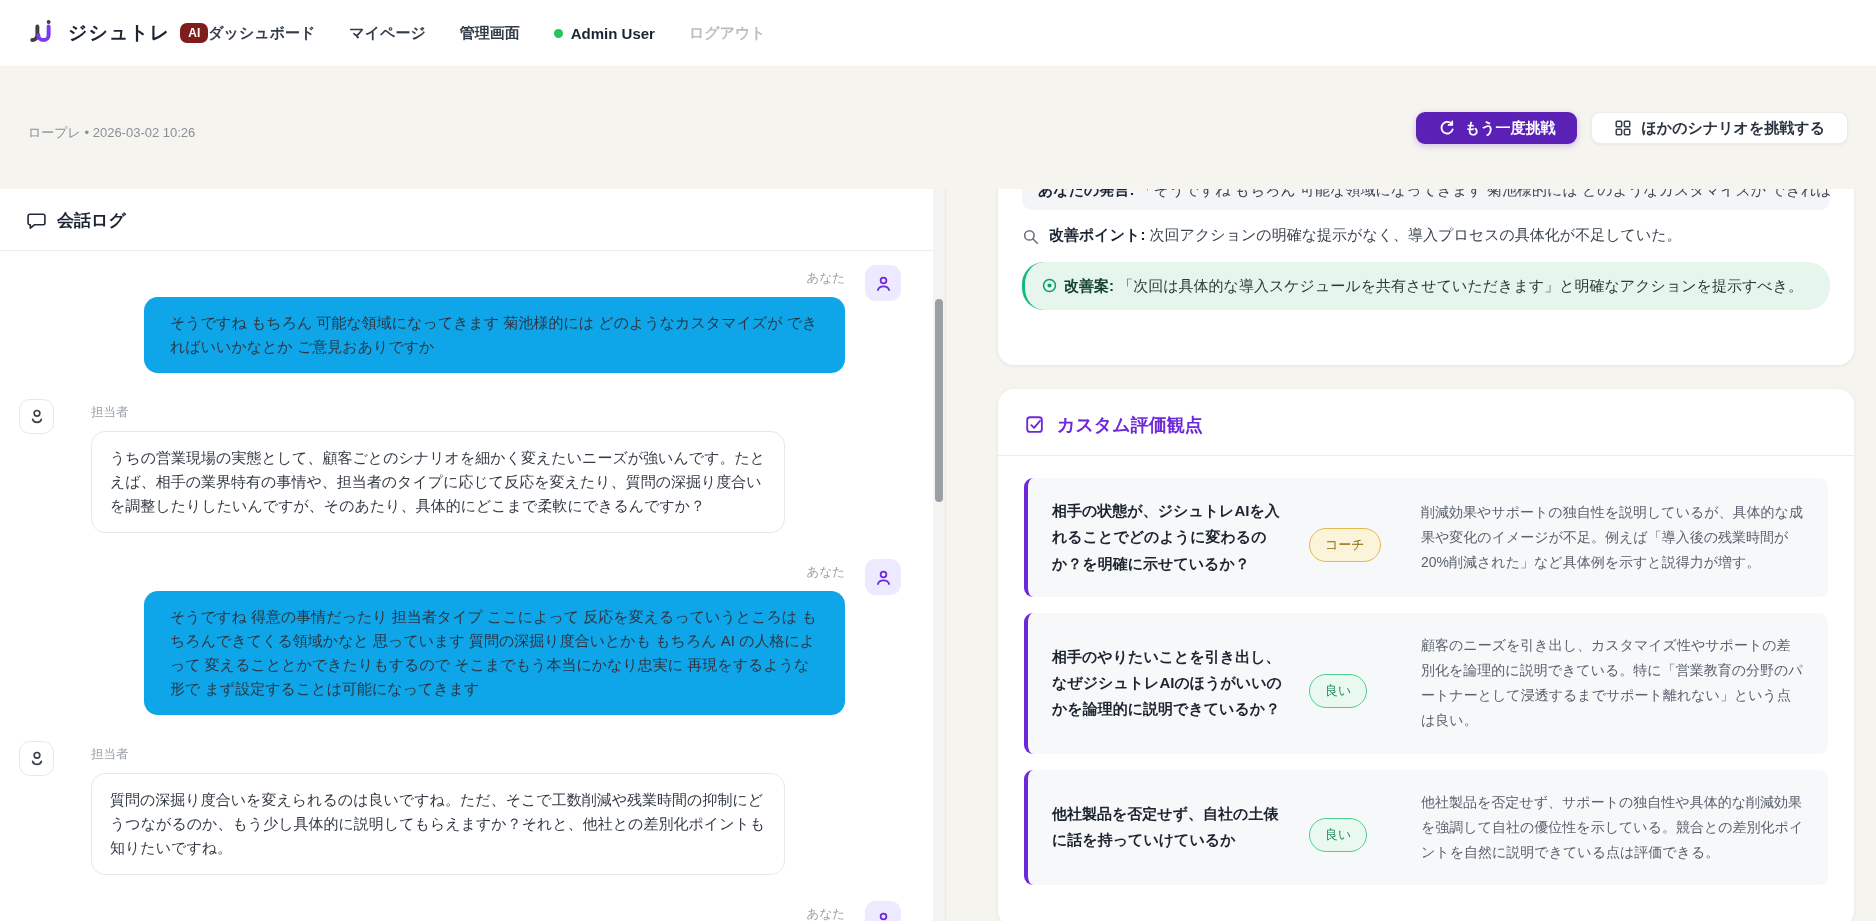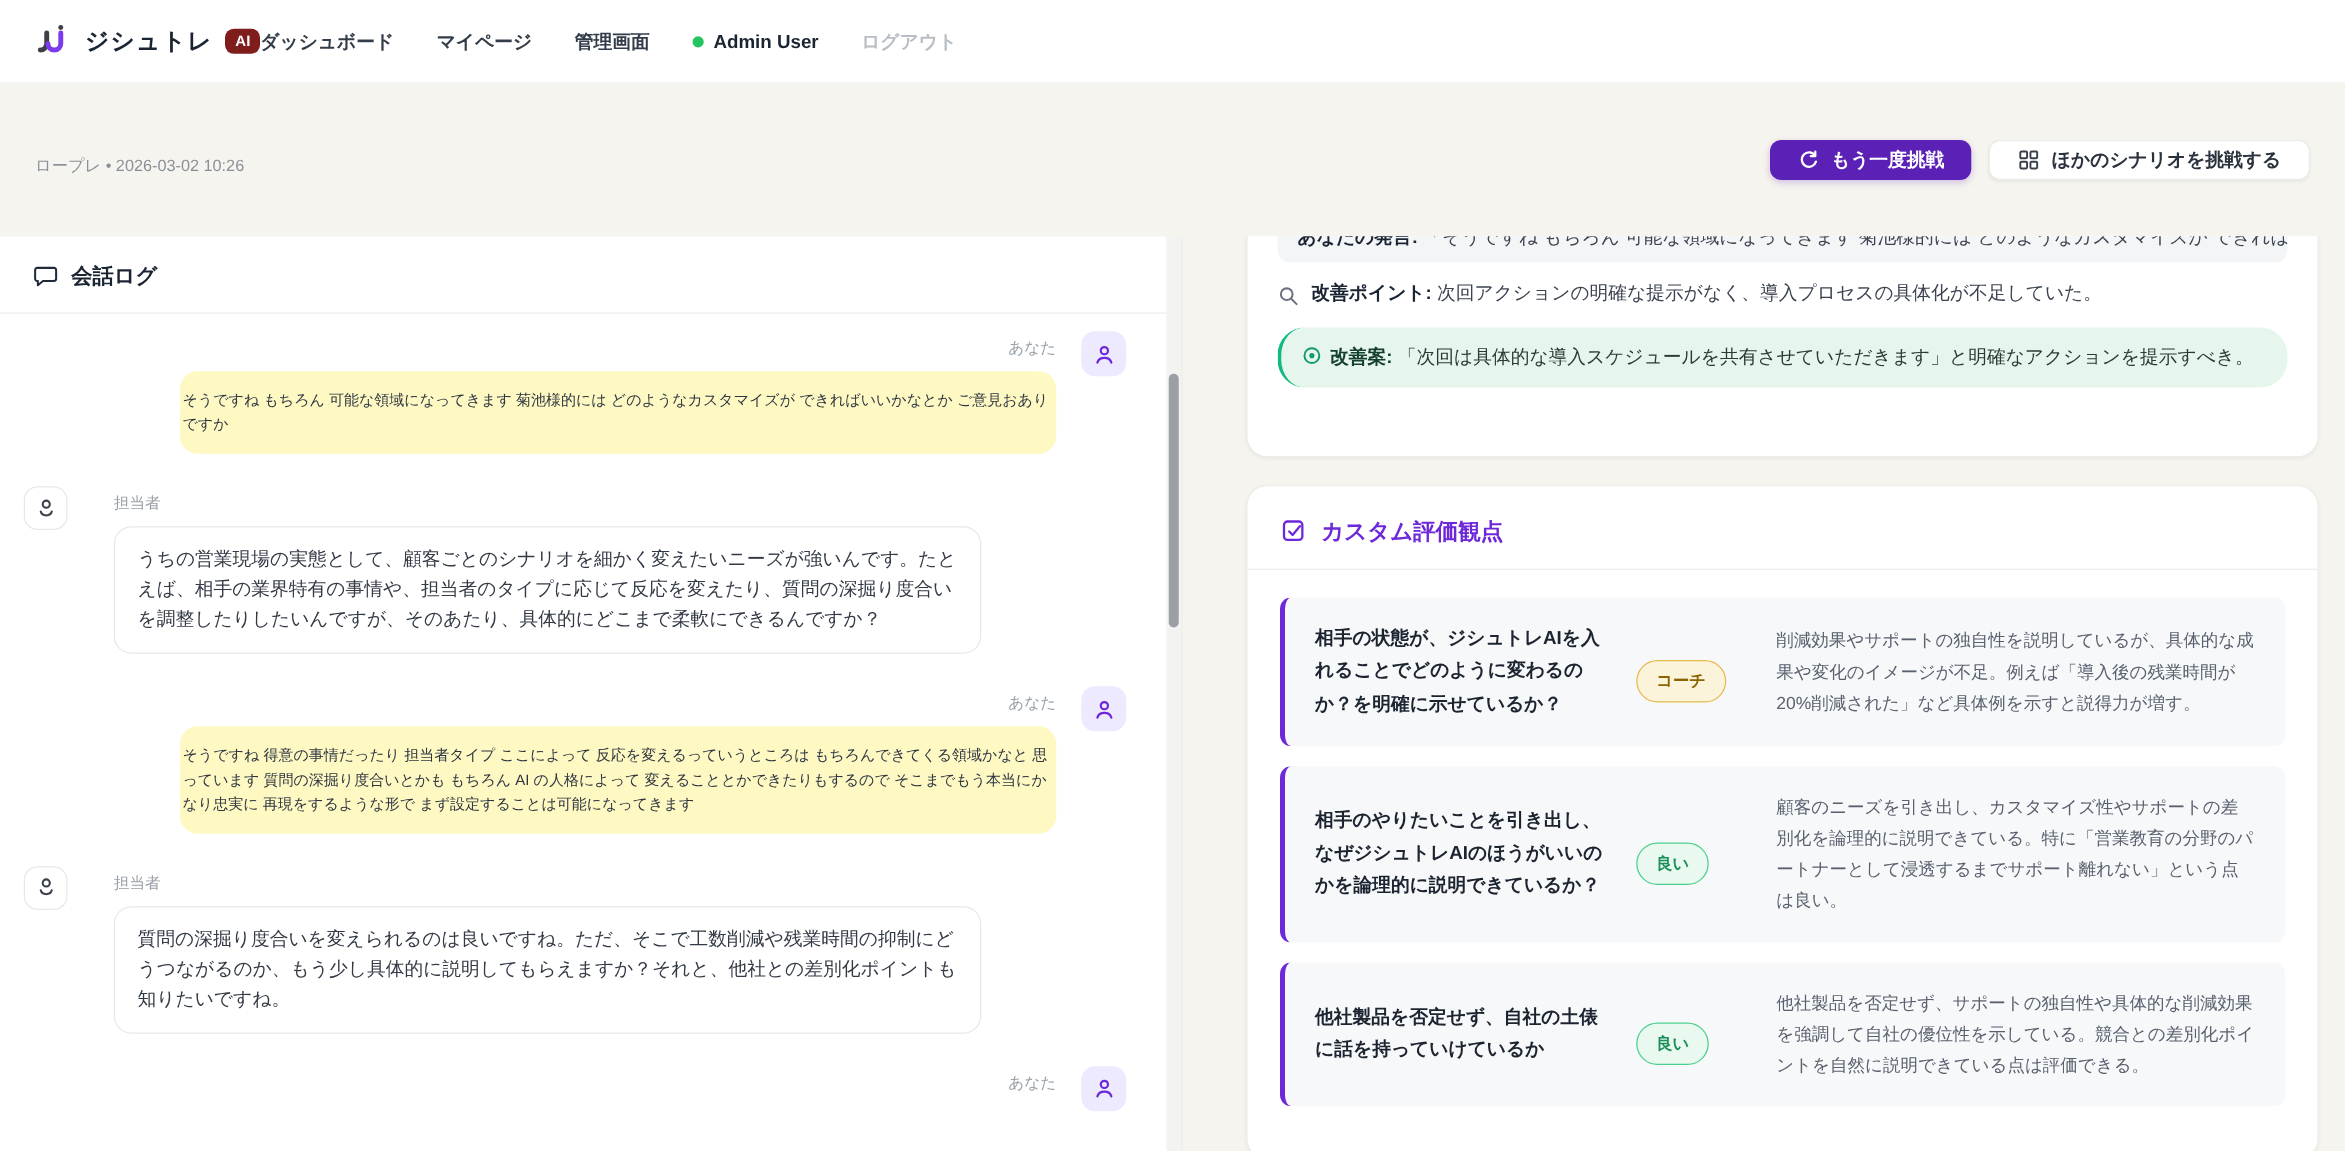--- a/index.html
+++ b/index.html
@@ -51,22 +51,22 @@
     font-family:"DejaVu Serif","Liberation Serif",serif;
     font-size:17px; font-weight:bold; color:#1a2433;
   }
   .chat-scroll { position:relative; padding:18px 0 0 0; }
   .msg { position:relative; margin-bottom:30px; }
   .msg .role-label { font-size:12.5px; color:#98a0a8; margin-bottom:10px; line-height:18px; }
   .msg-you { padding-right:100px; }
   .msg-you .role-label { text-align:right; }
   .msg-you .bubble {
     margin-left:auto; width:fit-content; max-width:701px;
-    background:#fef9c3; border-radius:14px; padding:14px 2px;
-    font-size:12px; line-height:1.6; color:#2f3642;
+    background:#0ea5e9; border-radius:14px; padding:14px 26px;
+    font-size:15px; line-height:1.6; color:#2f3642;
   }
   .msg-you .avatar {
     position:absolute; top:-4px; right:44px; width:36px; height:36px;
     background:#ede9fe; border-radius:11px; display:flex; align-items:center; justify-content:center;
   }
   .msg-agent { padding-left:91px; padding-right:160px; }
   .msg-agent .avatar {
     position:absolute; top:-4px; left:19px; width:35px; height:35px;
     background:#fff; border:1px solid #e7e8ea; border-radius:11px;
     display:flex; align-items:center; justify-content:center;
@@ -110,21 +110,21 @@
   .eval-header { display:flex; align-items:center; gap:11px;
     font-family:"DejaVu Serif","Liberation Serif",serif;
     font-size:18px; font-weight:bold; color:#6d28d9; }
   .eval-divider { border:none; border-top:1px solid #ececec; margin:18px -26px 22px -26px; }
   .eval-row {
     display:grid; grid-template-columns:235px 90px 1fr; gap:22px; align-items:center;
     background:#f7f8fa; border-left:4px solid #6d28d9; border-radius:9px;
     padding:20px 24px; margin-bottom:16px;
   }
   .eval-title { font-size:15px; font-weight:bold; color:#1c2430; line-height:1.75; }
-  .badge { justify-self:start; font-size:13px; font-weight:bold; padding:7px 15px;
+  .badge { justify-self:start; font-size:13px; font-weight:normal; padding:7px 15px;
            border-radius:999px; white-space:nowrap;margin-top:16px; }
   .badge-coach { background:#fcf4da; border:1.5px solid #e6b94d; color:#8a6400; }
   .badge-good  { background:#e9f9f0; border:1.5px solid #4cd08d; color:#1b8f5a; }
   .eval-desc { font-size:14px; color:#59616e; line-height:1.8; }
   svg { display:block; }
 </style>
 </head>
 <body>
 
 <header class="navbar">

